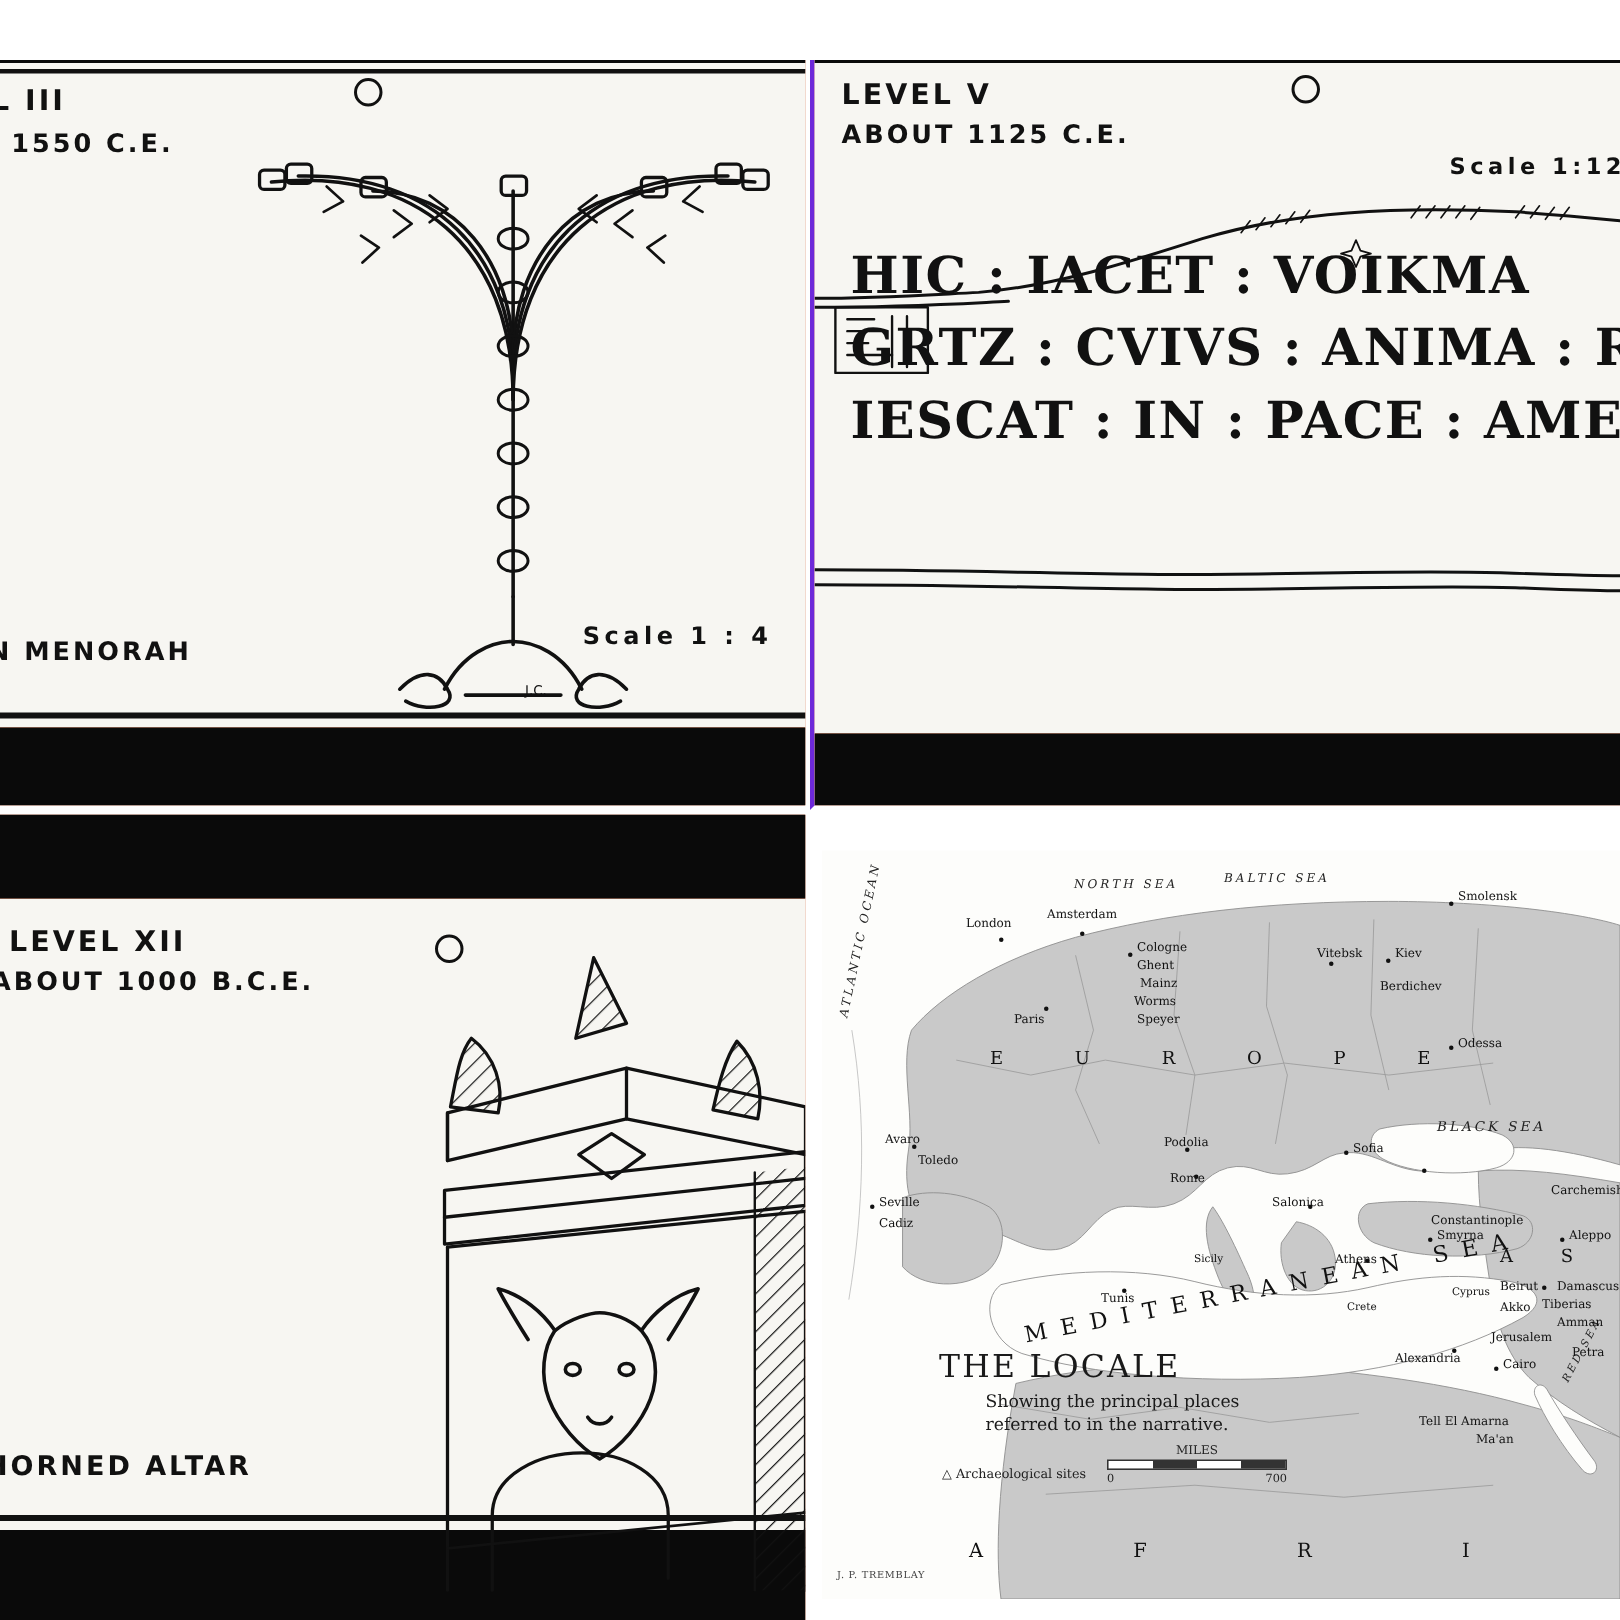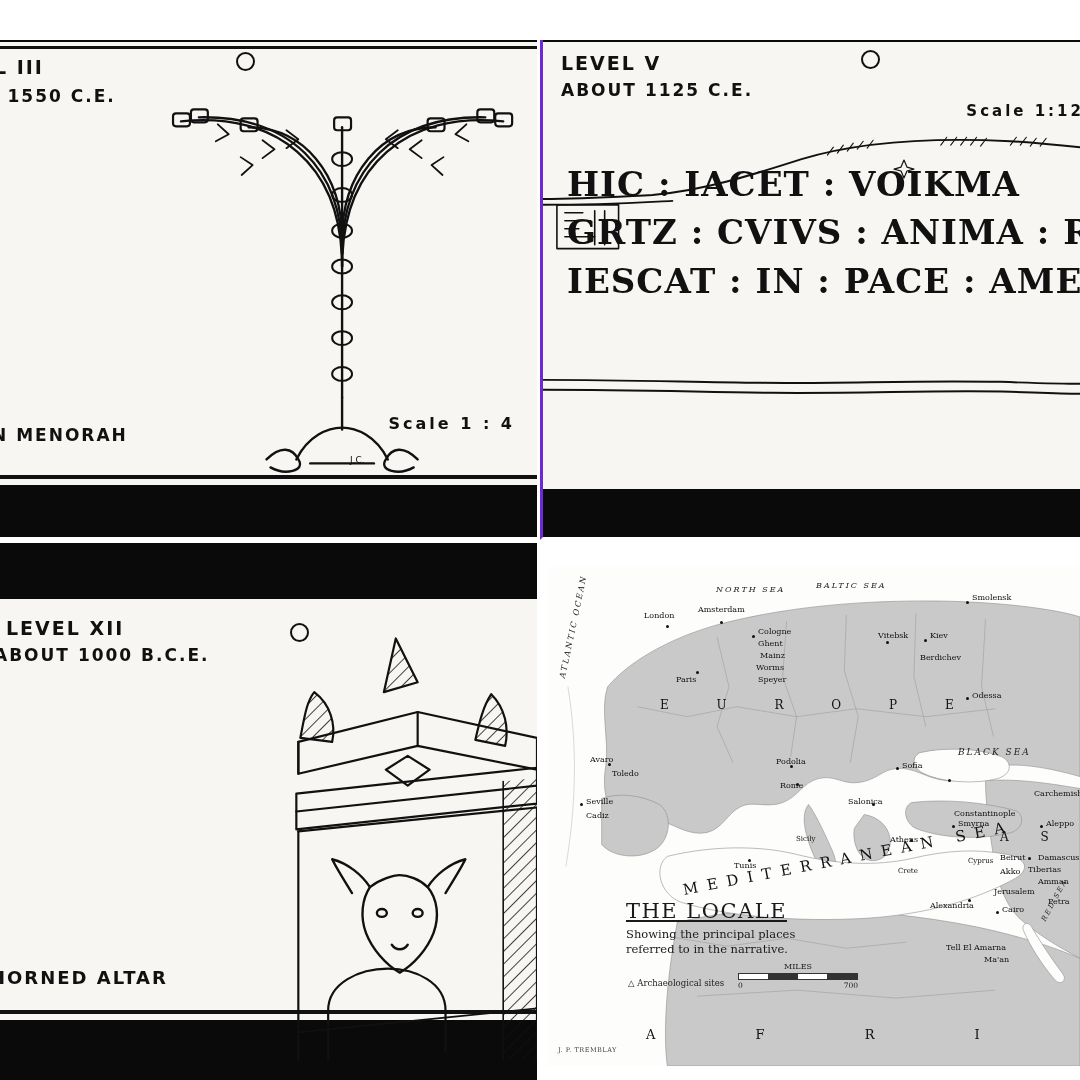--- a/index.html
+++ b/index.html
@@ -156,27 +156,27 @@
   .map-title {
     position: absolute;
     left: 78px;
     bottom: 108px;
     color: #1a1a1a;
     font-family: "DejaVu Serif", serif;
   }
   .map-title .t {
     font-size: 21px;
     letter-spacing: 1.5px;
-    text-decoration: underline;
   }
   .map-title .s {
     font-size: 11.5px;
     line-height: 1.35;
     margin-top: 4px;
     max-width: 220px;
+    margin-left: 31px;
   }
   .map-legend {
     position: absolute;
     left: 80px;
     bottom: 78px;
     font-family: "DejaVu Serif", serif;
     font-size: 8.5px;
     color: #222;
   }
   .scalebar {

